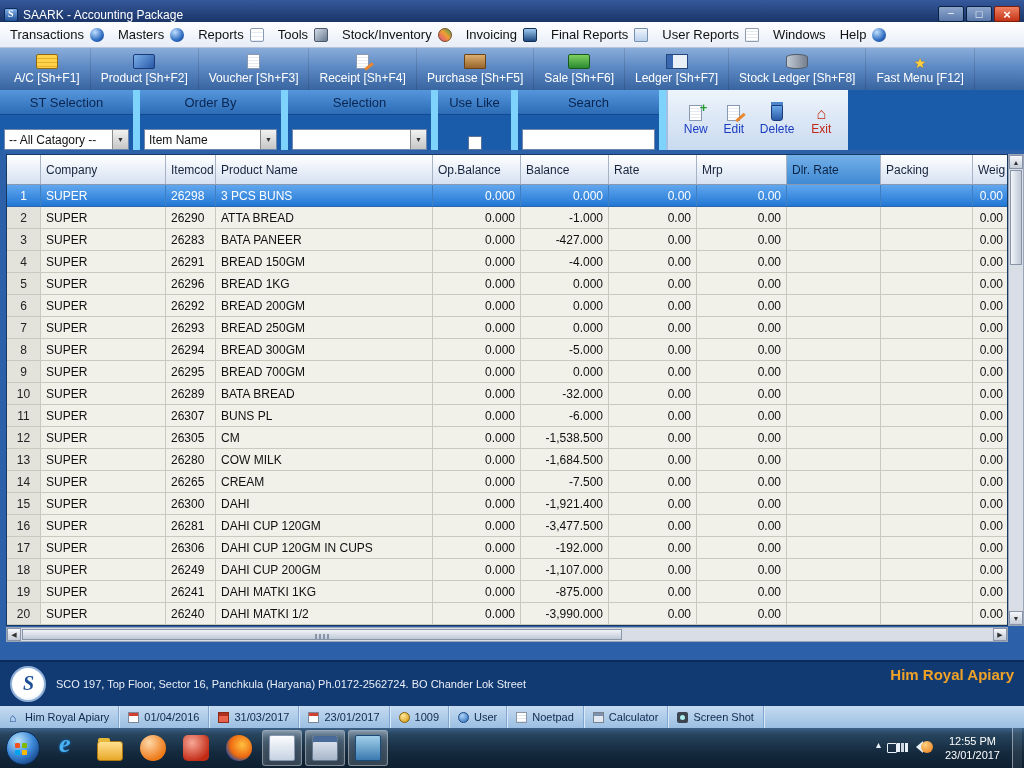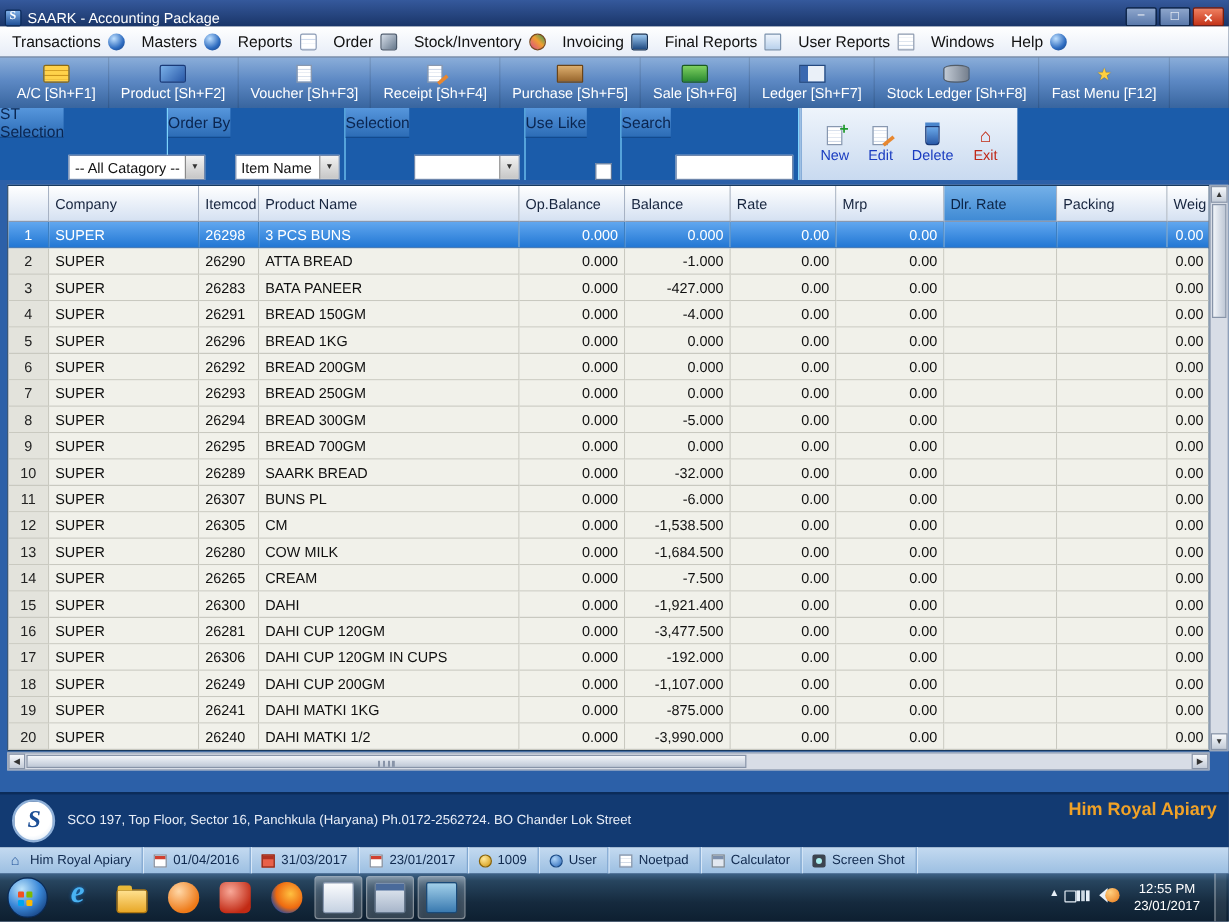--- a/index.html
+++ b/index.html
@@ -45,21 +45,21 @@
   .receipt-icon::after{content:"";position:absolute;right:-6px;bottom:0;width:10px;height:3px;background:#e8872f;transform:rotate(-40deg)}
   .purchase-icon{background:linear-gradient(#dcae6e,#97652c);border:1px solid #6a4418;border-radius:1px}
   .sale-icon{background:linear-gradient(#7ed060,#2a8a30);border:1px solid #1a5a20;border-radius:2px}
   .ledger-icon{background:linear-gradient(90deg,#3a68b0 32%,#eaf0f8 32%);border:1px solid #24487e}
   .stock-ledger-icon{background:linear-gradient(90deg,#c2cad4,#76808e);border:1px solid #535d68;border-radius:45%/22%}
   .fast-menu-icon{text-align:center}
   .fast-menu-icon::after{content:"★";color:#ffd040;font-size:14px;line-height:15px;text-shadow:0 0 1px #7d5c00}
 
   
   .filterbar{height:60px;flex:0 0 60px;background:#1b5caa;display:flex;align-items:stretch}
-  .fcol{display:flex;border-right:1px solid #7dd3fc}
+  .fcol{display:flex;flex-direction:column;border-right:7px solid #7dd3fc}
   .w140{width:140px}.w148{width:148px}.w150{width:150px}.w80{width:80px}
   .fhead{height:25px;background:linear-gradient(#5696dc,#2c6cb6);border-bottom:1px solid #134a8e;color:#0a2550;font-size:13px;display:flex;align-items:center;justify-content:center}
   .fctrl{flex:1;display:flex;align-items:flex-end;justify-content:center;padding:0 4px}
   .combo{width:100%;height:21px;background:#fff;border:1px solid #6f87ac;display:flex;align-items:center}
   .combo-val{flex:1;font-size:12px;color:#111;padding:0 4px;white-space:nowrap;overflow:hidden}
   .combo-arrow{width:16px;height:100%;background:linear-gradient(#f2f2f2,#c6c6c6);border-left:1px solid #8a8a8a;display:flex;align-items:center;justify-content:center}
   .combo-arrow::after{content:"▼";font-size:7px;color:#333}
   .uselike-box{width:14px;height:14px;background:#fff;border:1px solid #5a7396;appearance:none}
   .search-input{width:100%;height:21px;border:1px solid #6f87ac;font:12px "Liberation Sans",sans-serif;padding:0 4px}
   .action-panel{width:182px;background:linear-gradient(#eef4fb,#c9daf0);display:flex;align-items:center;justify-content:space-evenly;border-left:2px solid #9fc0e4}
@@ -171,21 +171,21 @@
       </div>
       <div class="menu-item">
         <span class="menu-label">Masters</span>
         <span class="mi masters-icon"></span>
       </div>
       <div class="menu-item">
         <span class="menu-label">Reports</span>
         <span class="mi reports-icon"></span>
       </div>
       <div class="menu-item">
-        <span class="menu-label">Order</span>
+        <span class="menu-label">Tools</span>
         <span class="mi tools-icon"></span>
       </div>
       <div class="menu-item">
         <span class="menu-label">Stock/Inventory</span>
         <span class="mi stock-inventory-icon"></span>
       </div>
       <div class="menu-item">
         <span class="menu-label">Invoicing</span>
         <span class="mi invoicing-icon"></span>
       </div>
@@ -452,21 +452,21 @@
               <td class="c-r">0.00</td>
               <td class="c-r">0.00</td>
               <td class="c-r"></td>
               <td class="c-r"></td>
               <td class="c-r">0.00</td>
             </tr>
             <tr>
               <td class="c-num">10</td>
               <td>SUPER</td>
               <td>26289</td>
-              <td>SAARK BREAD</td>
+              <td>BATA BREAD</td>
               <td class="c-r">0.000</td>
               <td class="c-r">-32.000</td>
               <td class="c-r">0.00</td>
               <td class="c-r">0.00</td>
               <td class="c-r"></td>
               <td class="c-r"></td>
               <td class="c-r">0.00</td>
             </tr>
             <tr>
               <td class="c-num">11</td>

